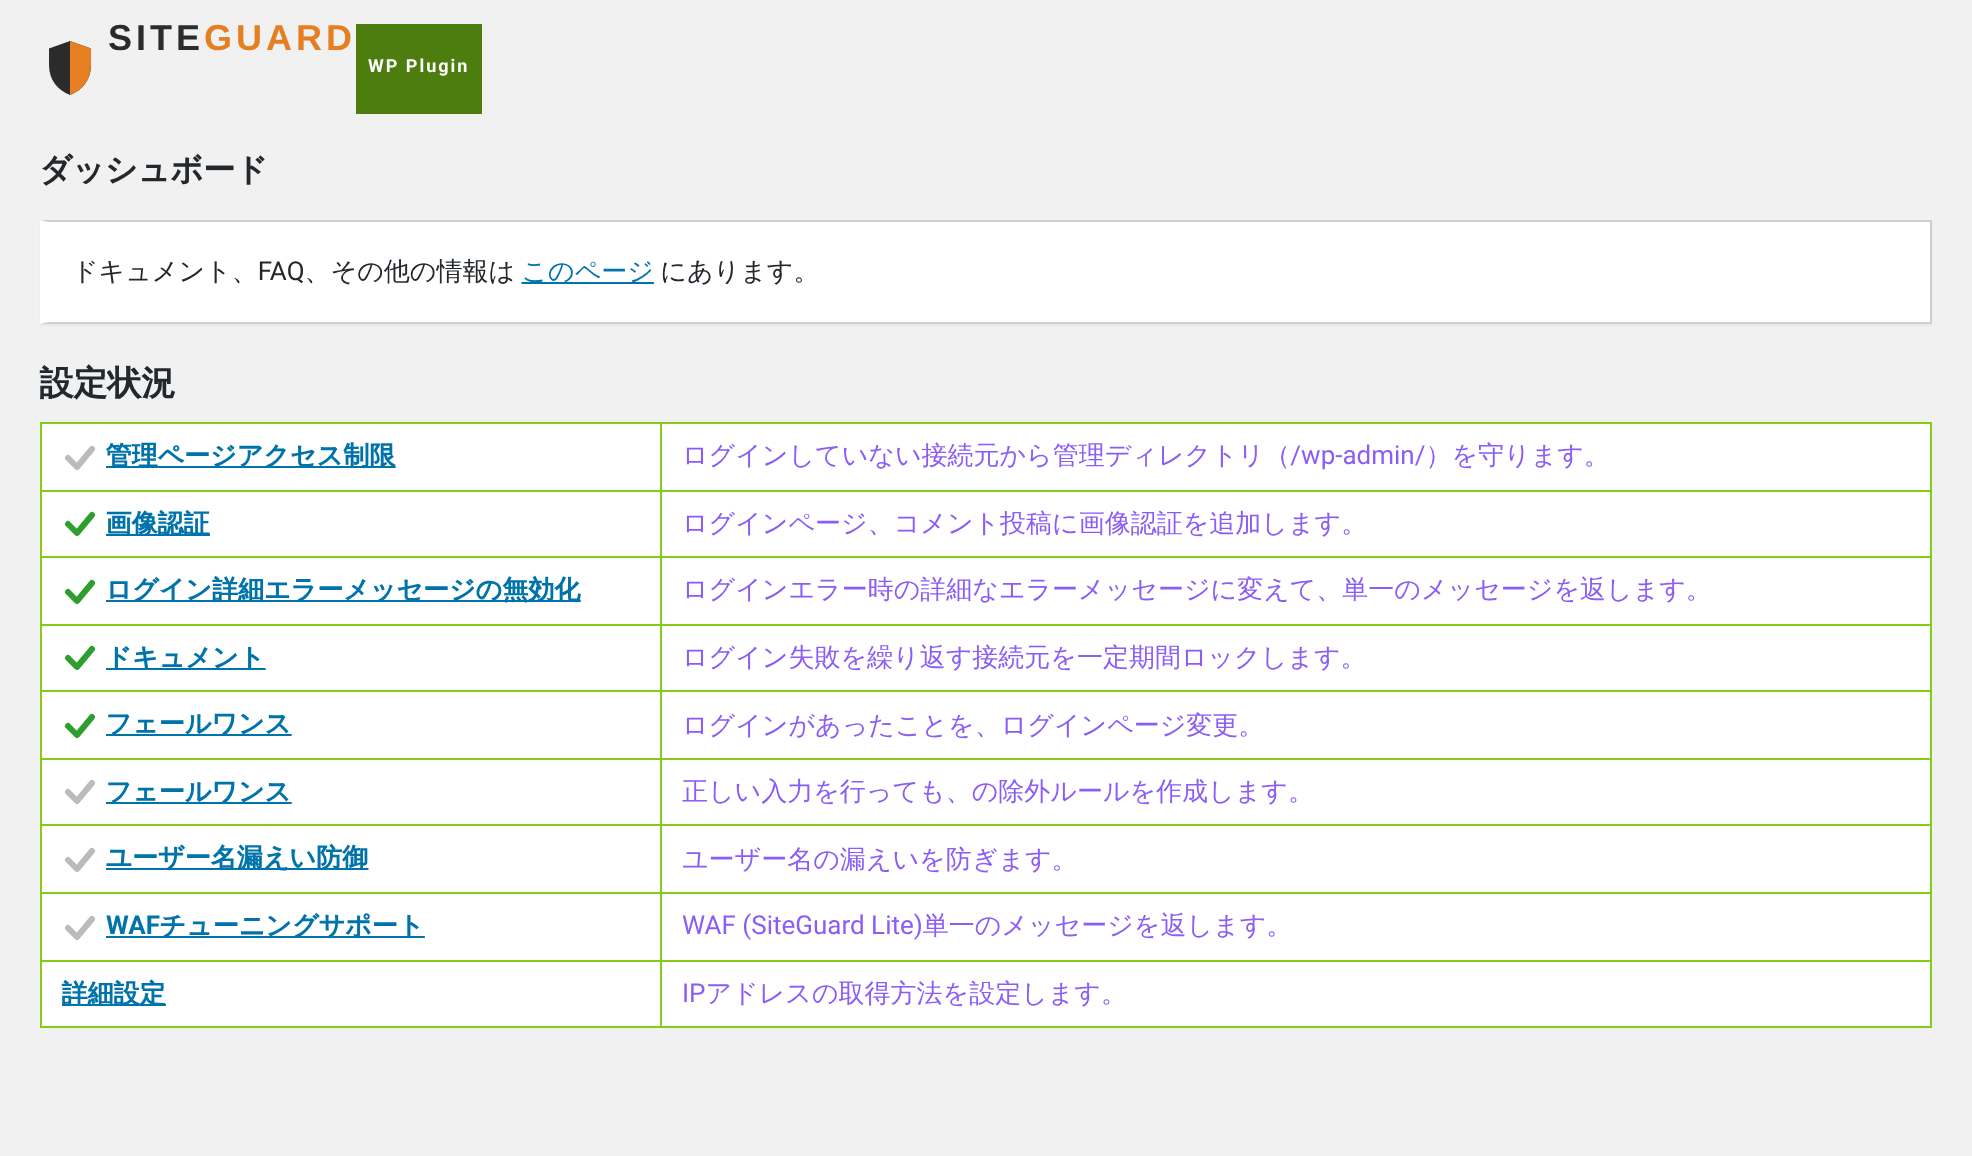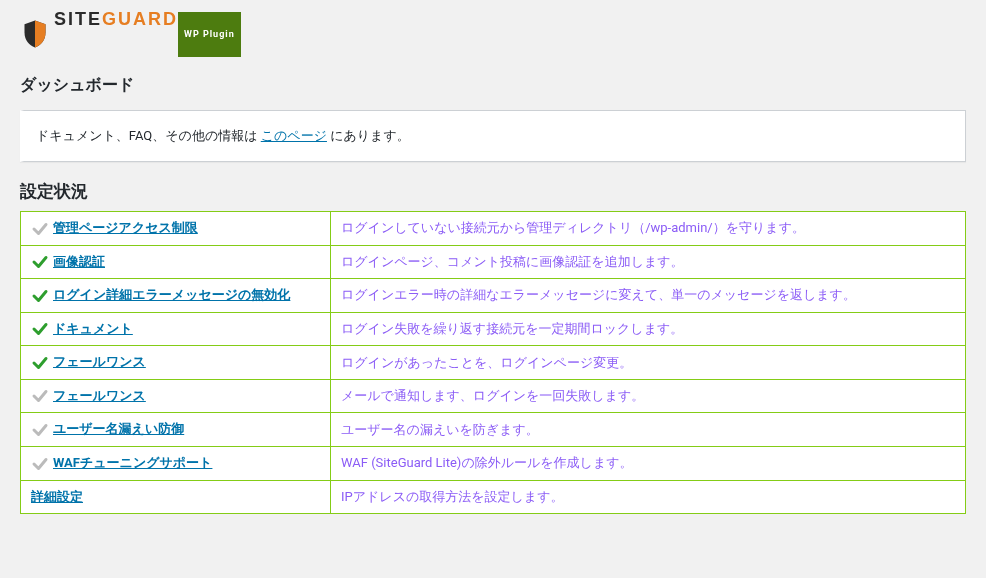--- a/index.html
+++ b/index.html
@@ -161,33 +161,33 @@
         <tr>
           <td class="label-cell"><span class="check"><svg width="18" height="18" viewBox="0 0 24 24">
                 <path fill="none" stroke="#2e9e2e" stroke-width="4" stroke-linecap="round" stroke-linejoin="round" d="M4 12 L10 18 L20 6"></path>
               </svg></span><a href="#" class="feature-link">フェールワンス</a></td>
           <td class="desc-cell">ログインがあったことを、ログインページ変更。</td>
         </tr>
         <tr>
           <td class="label-cell"><span class="check"><svg width="18" height="18" viewBox="0 0 24 24">
                 <path fill="none" stroke="#bbbbbb" stroke-width="4" stroke-linecap="round" stroke-linejoin="round" d="M4 12 L10 18 L20 6"></path>
               </svg></span><a href="#" class="feature-link">フェールワンス</a></td>
-          <td class="desc-cell">メールで通知します、ログインを一回失敗します。</td>
+          <td class="desc-cell">正しい入力を行っても、の除外ルールを作成します。</td>
         </tr>
         <tr>
           <td class="label-cell"><span class="check"><svg width="18" height="18" viewBox="0 0 24 24">
                 <path fill="none" stroke="#bbbbbb" stroke-width="4" stroke-linecap="round" stroke-linejoin="round" d="M4 12 L10 18 L20 6"></path>
               </svg></span><a href="#" class="feature-link">ユーザー名漏えい防御</a></td>
           <td class="desc-cell">ユーザー名の漏えいを防ぎます。</td>
         </tr>
         <tr>
           <td class="label-cell"><span class="check"><svg width="18" height="18" viewBox="0 0 24 24">
                 <path fill="none" stroke="#bbbbbb" stroke-width="4" stroke-linecap="round" stroke-linejoin="round" d="M4 12 L10 18 L20 6"></path>
               </svg></span><a href="#" class="feature-link">WAFチューニングサポート</a></td>
-          <td class="desc-cell">WAF (SiteGuard Lite)の除外ルールを作成します。</td>
+          <td class="desc-cell">WAF (SiteGuard Lite)単一のメッセージを返します。</td>
         </tr>
         <tr>
           <td class="label-cell"><a href="#" class="feature-link">詳細設定</a></td>
           <td class="desc-cell">IPアドレスの取得方法を設定します。</td>
         </tr>
       </tbody>
   </table>
 
 </div>
 

